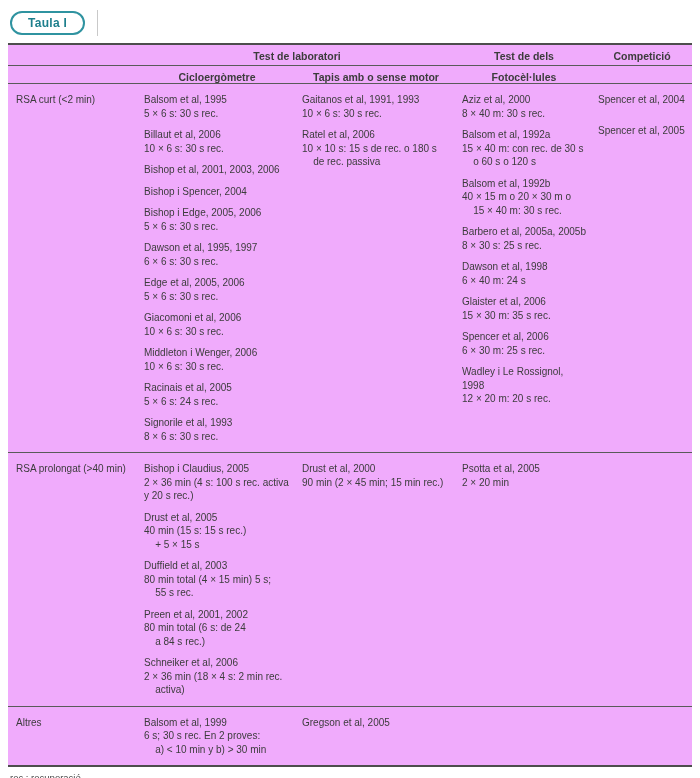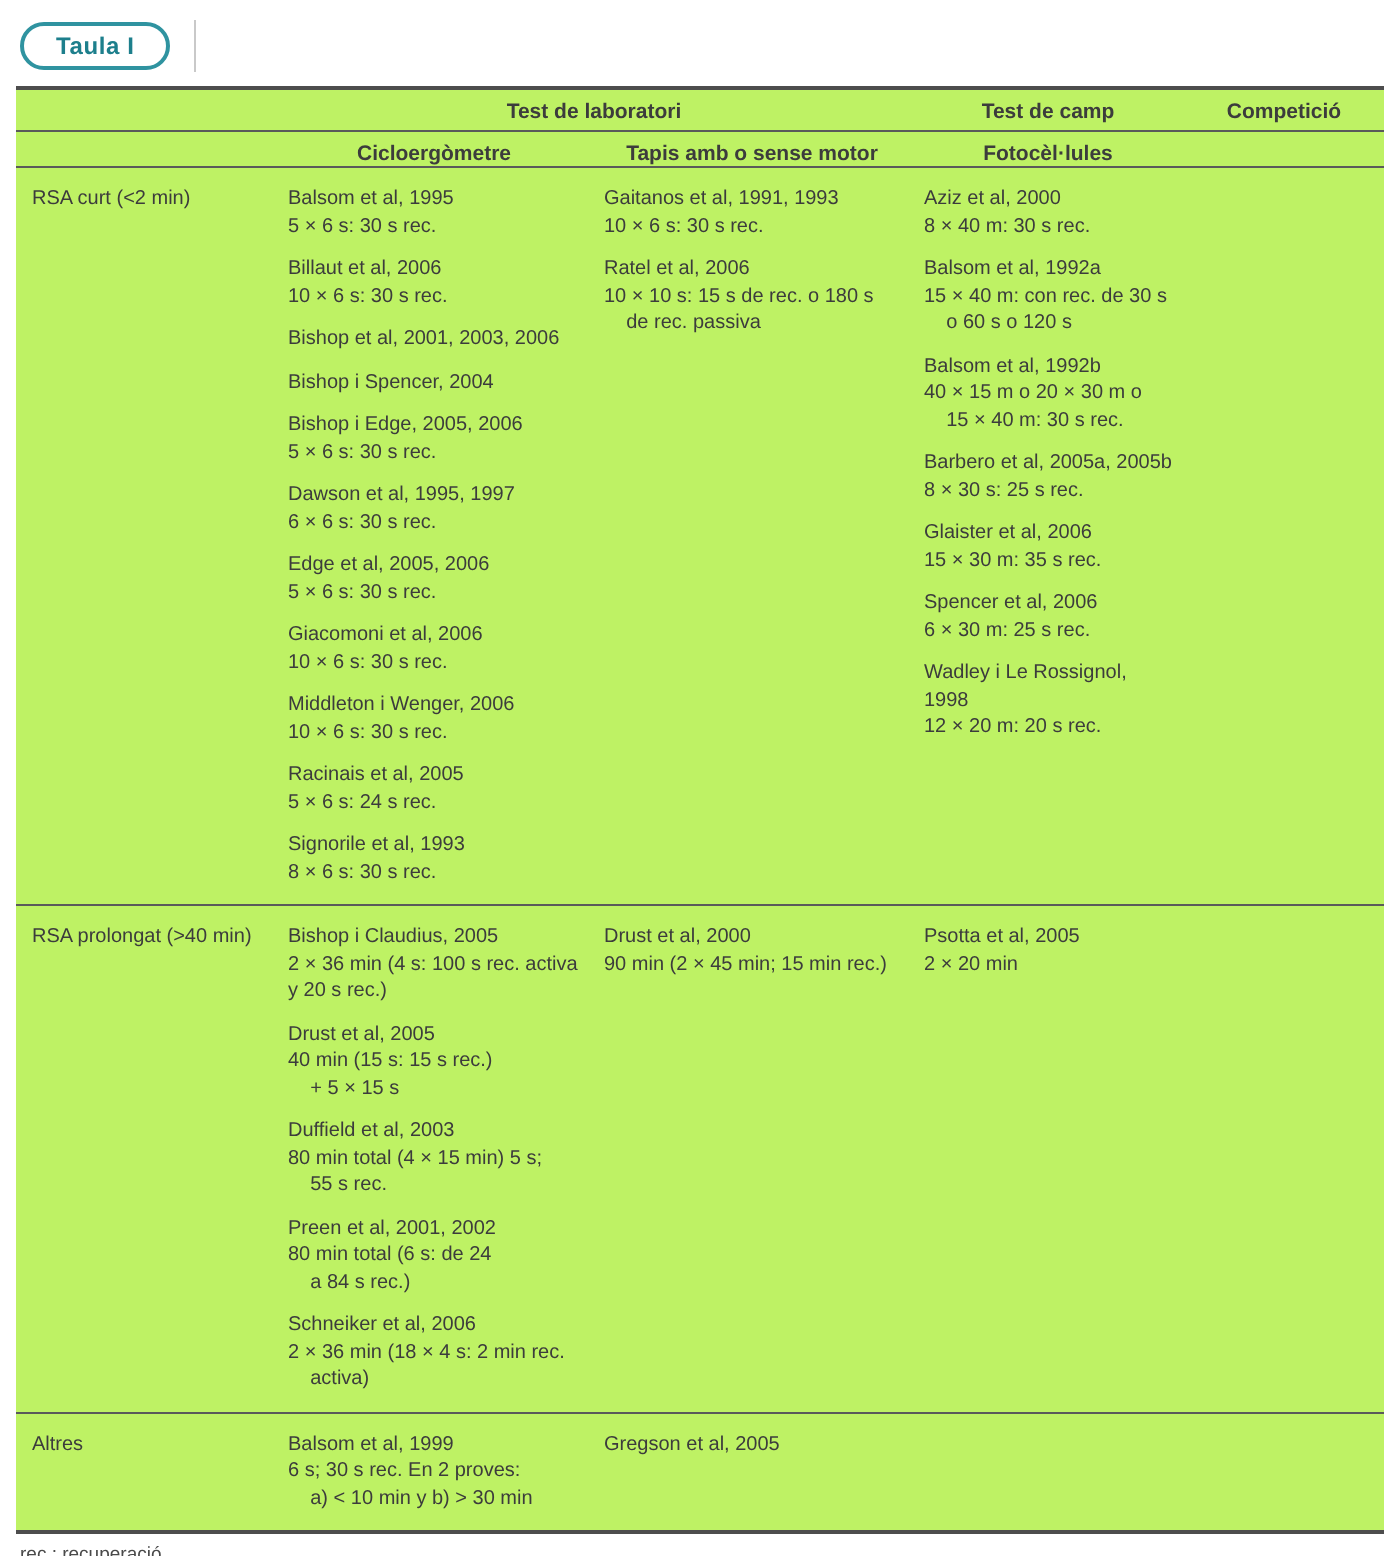--- a/index.html
+++ b/index.html
@@ -8,21 +8,21 @@
   .page { width:700px; height:778px; background:#ffffff; position:relative; overflow:hidden; padding:8px; }
 
   
   .caption-row { display:flex; align-items:center; margin:2px 0 7px 2px; }
   .pill { border:2px solid #2f93a0; border-radius:13px; color:#1d7f8c; font-weight:bold;
           font-size:12px; padding:3px 16px; letter-spacing:.3px; background:#fff; }
   .vline { width:1px; height:26px; background:#c9c9c9; margin:0 11px 0 12px; }
   .caption { font-size:11px; color:#4a4a4a; }
 
   
-  .table { background:#bef264; border-top:2px solid #4d4d4d; border-bottom:2px solid #4d4d4d; }
+  .table { background:#f0abfc; border-top:2px solid #4d4d4d; border-bottom:2px solid #4d4d4d; }
   .hrow { display:grid; }
   .hrow.groups { grid-template-columns:130px 318px 136px 100px; padding:5px 0 3px;
                  border-bottom:1px solid #5a5a5a; }
   .hrow.subs { grid-template-columns:130px 158px 160px 136px 100px; padding:5px 0 0;
                border-bottom:1px solid #5a5a5a; }
   .hcell { font-weight:bold; font-size:10.5px; text-align:center; color:#3c3c3c; }
 
   .brow { display:grid; grid-template-columns:130px 158px 160px 136px 100px;
           border-bottom:1px solid #5a5a5a; padding:8px 0 1px; }
   .brow:last-child { border-bottom:none; }
@@ -41,21 +41,21 @@
 
   <div class="caption-row">
     <div class="pill">Taula I</div>
     <div class="vline"></div>
   </div>
 
   <div class="table">
     <div class="hrow groups">
       <div class="hcell"></div>
       <div class="hcell">Test de laboratori</div>
-      <div class="hcell">Test de camp</div>
+      <div class="hcell">Test de dels</div>
       <div class="hcell">Competició</div>
     </div>
     <div class="hrow subs">
       <div class="hcell"></div>
       <div class="hcell">Cicloergòmetre</div>
       <div class="hcell">Tapis amb o sense motor</div>
       <div class="hcell">Fotocèl·lules</div>
       <div class="hcell"></div>
     </div>
     <div id="tbody">
@@ -129,30 +129,42 @@
             <div class="entry">
               <div class="ref">Balsom et al, 1992b</div>
               <div class="detail">40 × 15 m o 20 × 30 m o
     15 × 40 m: 30 s rec.</div>
             </div>
             <div class="entry">
               <div class="ref">Barbero et al, 2005a, 2005b</div>
               <div class="detail">8 × 30 s: 25 s rec.</div>
             </div>
             <div class="entry">
+              <div class="ref">Dawson et al, 1998</div>
+              <div class="detail">6 × 40 m: 24 s</div>
+            </div>
+            <div class="entry">
               <div class="ref">Glaister et al, 2006</div>
               <div class="detail">15 × 30 m: 35 s rec.</div>
             </div>
             <div class="entry">
               <div class="ref">Spencer et al, 2006</div>
               <div class="detail">6 × 30 m: 25 s rec.</div>
             </div>
             <div class="entry">
               <div class="ref">Wadley i Le Rossignol, 1998</div>
               <div class="detail">12 × 20 m: 20 s rec.</div>
+            </div>
+          </div>
+          <div class="bcell comp">
+            <div class="entry">
+              <div class="ref">Spencer et al, 2004</div>
+            </div>
+            <div class="entry">
+              <div class="ref">Spencer et al, 2005</div>
             </div>
           </div>
         </div>
         <div class="brow">
           <div class="category">RSA prolongat (&gt;40 min)</div>
           <div class="bcell ciclo">
             <div class="entry">
               <div class="ref">Bishop i Claudius, 2005</div>
               <div class="detail">2 × 36 min (4 s: 100 s rec. activa
 y 20 s rec.)</div>

